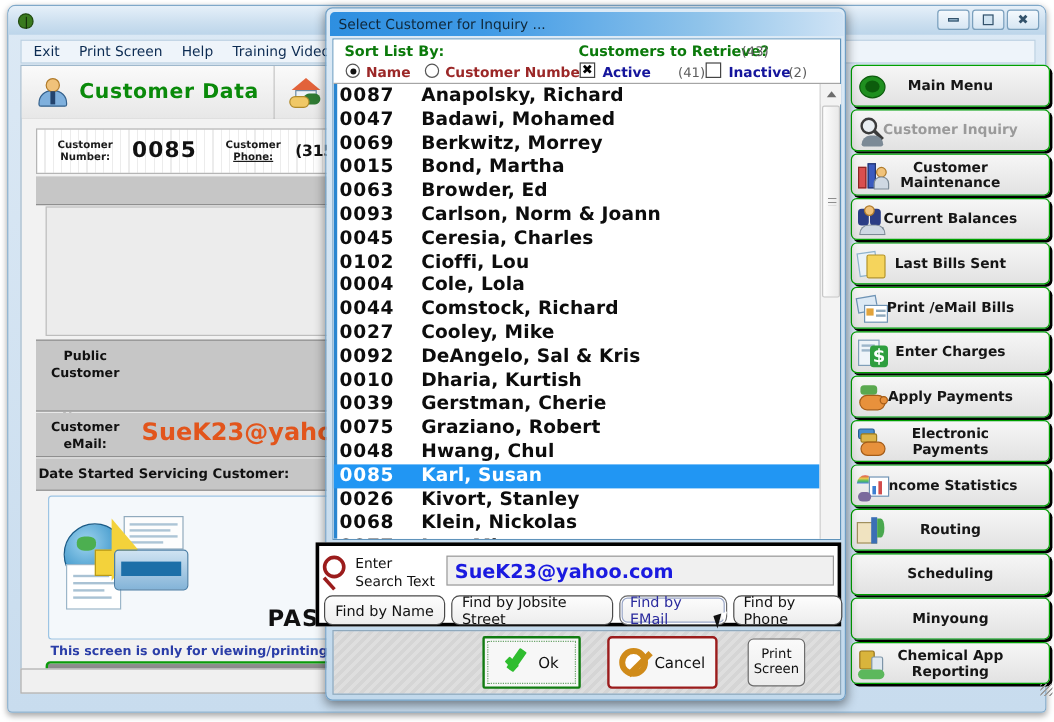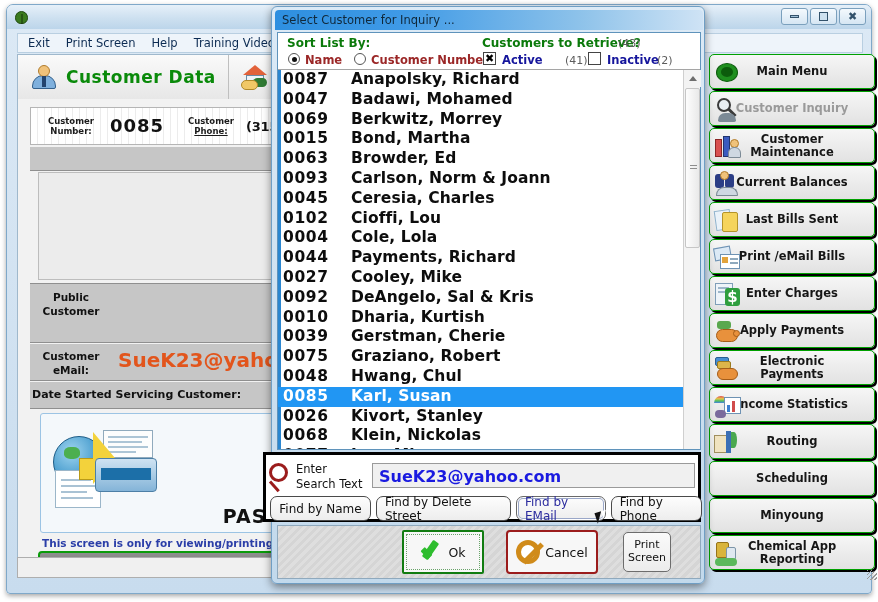--- a/index.html
+++ b/index.html
@@ -593,21 +593,21 @@
             <div class="list-row">
               <div class="row-num">0102</div>
               <div class="row-name">Cioffi, Lou</div>
             </div>
             <div class="list-row">
               <div class="row-num">0004</div>
               <div class="row-name">Cole, Lola</div>
             </div>
             <div class="list-row">
               <div class="row-num">0044</div>
-              <div class="row-name">Payments, Richard</div>
+              <div class="row-name">Comstock, Richard</div>
             </div>
             <div class="list-row">
               <div class="row-num">0027</div>
               <div class="row-name">Cooley, Mike</div>
             </div>
             <div class="list-row">
               <div class="row-num">0092</div>
               <div class="row-name">DeAngelo, Sal &amp; Kris</div>
             </div>
             <div class="list-row">
@@ -661,21 +661,21 @@
           <div class="mag-handle"></div>
       </div>
       <div class="search-lbl">
         <span>Enter</span><br><span>Search Text</span>
       </div>
       <div class="search-input">
         <span>SueK23@yahoo.com</span>
       </div>
       <div class="find-btns">
         <div class="find-btn" style="width:113px">Find by Name</div>
-        <div class="find-btn" style="width:152px">Find by Delete Street</div>
+        <div class="find-btn" style="width:152px">Find by Jobsite Street</div>
         <div class="find-btn focus" style="width:100px">Find by EMail</div>
         <div class="find-btn" style="width:102px">Find by Phone</div>
       </div>
       <div class="cursor-arrow"></div>
     </div>
 
     <div class="dlg-footer">
       <div class="ok-btn">
         <div class="inner-dash"></div>
         <div class="check-mark"></div>

